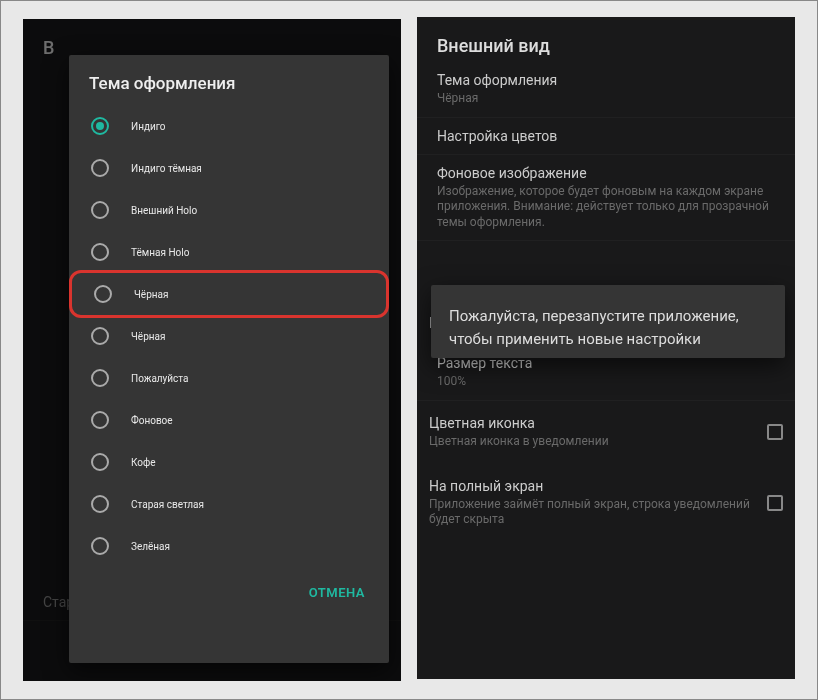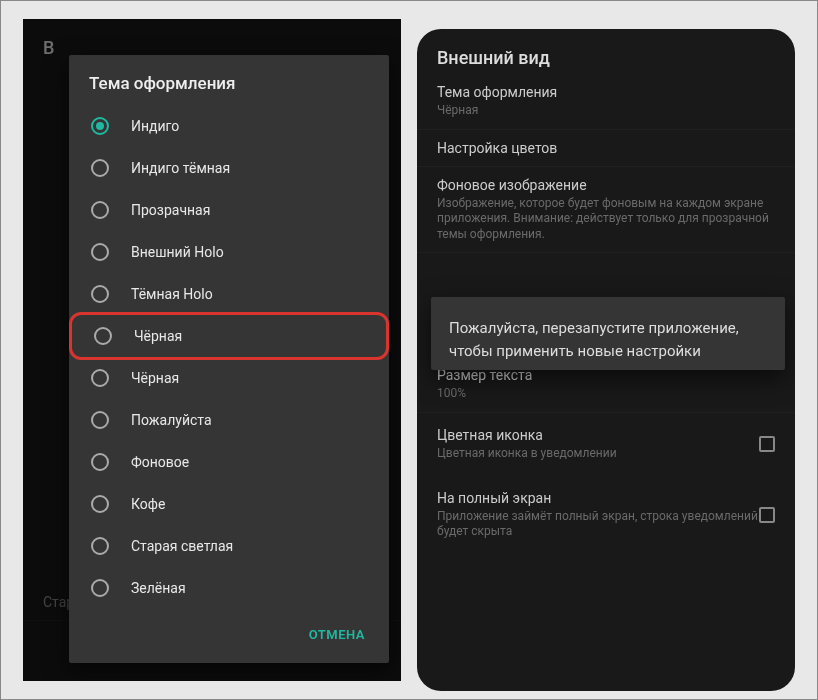--- a/index.html
+++ b/index.html
@@ -17,21 +17,21 @@
       height: 700px;
       position: relative;
       background: #e8e8e8;
     }
     .screen {
       position: absolute;
       background: #19191a;
       overflow: hidden;
     }
     .screen-left { left: 22px; top: 18px; width: 378px; height: 662px; }
-    .screen-right { left: 416px; top: 28px; width: 378px; height: 662px; border-radius: 24px; }
+    .screen-right { left: 416px; top: 16px; width: 378px; height: 662px; }
 
     .bg-header {
       color: #ddd;
       font-size: 18px;
       font-weight: 500;
       padding: 18px 20px 6px;
     }
     .bg-item {
       padding: 10px 20px;
       border-bottom: 1px solid rgba(255,255,255,0.03);
@@ -83,21 +83,21 @@
       border-color: #1fb9a1;
     }
     .radio.selected::after {
       content: '';
       position: absolute;
       left: 3px; top: 3px;
       width: 8px; height: 8px;
       background: #1fb9a1;
       border-radius: 50%;
     }
-    .radio-label { color: #e8e8e8; font-size: 14px; }
+    .radio-label { color: #e8e8e8; font-size: 10px; }
 
     .dialog-actions {
       display: flex;
       justify-content: flex-end;
       padding: 10px 14px;
     }
     .dialog-action {
       color: #1fb9a1;
       font-size: 13px;
       font-weight: 600;
@@ -113,21 +113,21 @@
       color: #ddd;
       font-size: 15px;
       padding: 16px 18px 6px;
       line-height: 1.5;
     }
 
     .setting-row {
       display: flex;
       align-items: center;
       justify-content: space-between;
-      padding: 14px 20px;
+      padding: 14px 12px;
     }
     .setting-text { flex: 1; }
     .checkbox {
       width: 16px; height: 16px;
       border: 2px solid #888;
       border-radius: 2px;
       position: relative;
       flex-shrink: 0;
     }
     .checkbox.checked {
@@ -164,24 +164,20 @@
           <div class="radio-row">
             <div class="radio selected"></div>
             <div class="radio-label">Индиго</div>
           </div>
           <div class="radio-row">
             <div class="radio"></div>
             <div class="radio-label">Индиго тёмная</div>
           </div>
           <div class="radio-row">
             <div class="radio"></div>
-            <div class="radio-label">Прозрачная</div>
-          </div>
-          <div class="radio-row">
-            <div class="radio"></div>
             <div class="radio-label">Внешний Holo</div>
           </div>
           <div class="radio-row">
             <div class="radio"></div>
             <div class="radio-label">Тёмная Holo</div>
           </div>
           <div class="radio-row radio-row-hl">
             <div class="radio"></div>
             <div class="radio-label">Чёрная</div>
           </div>

